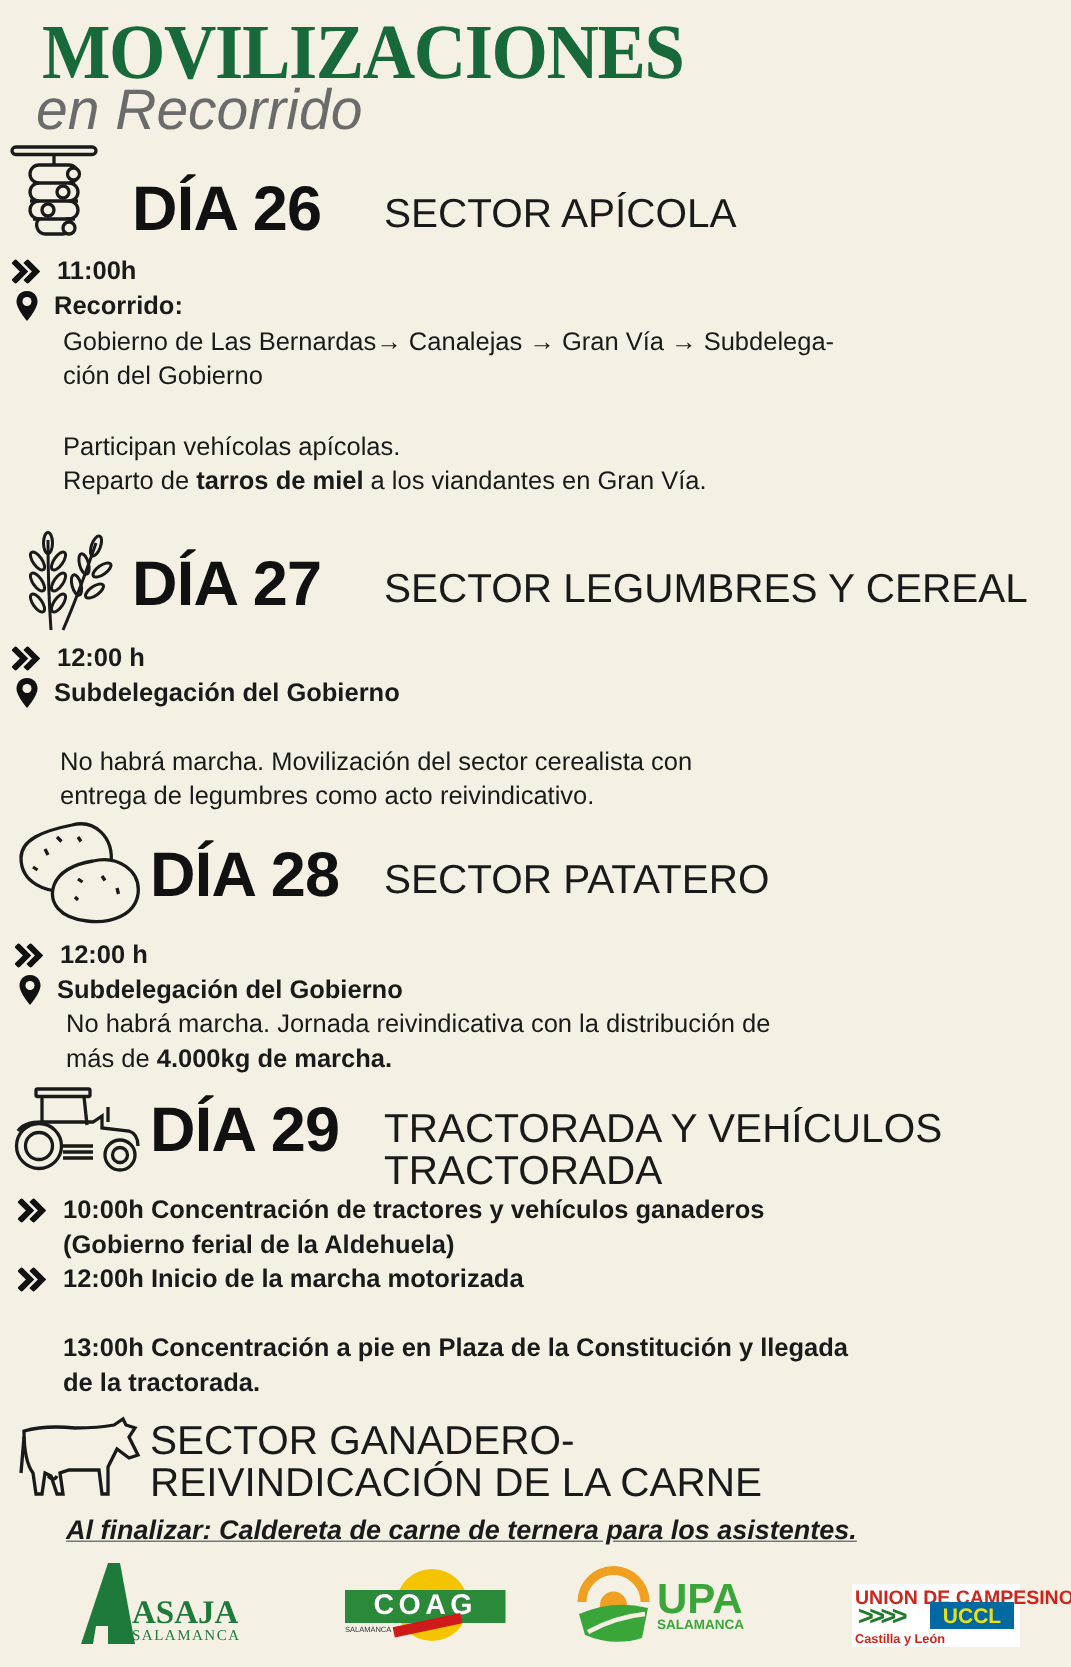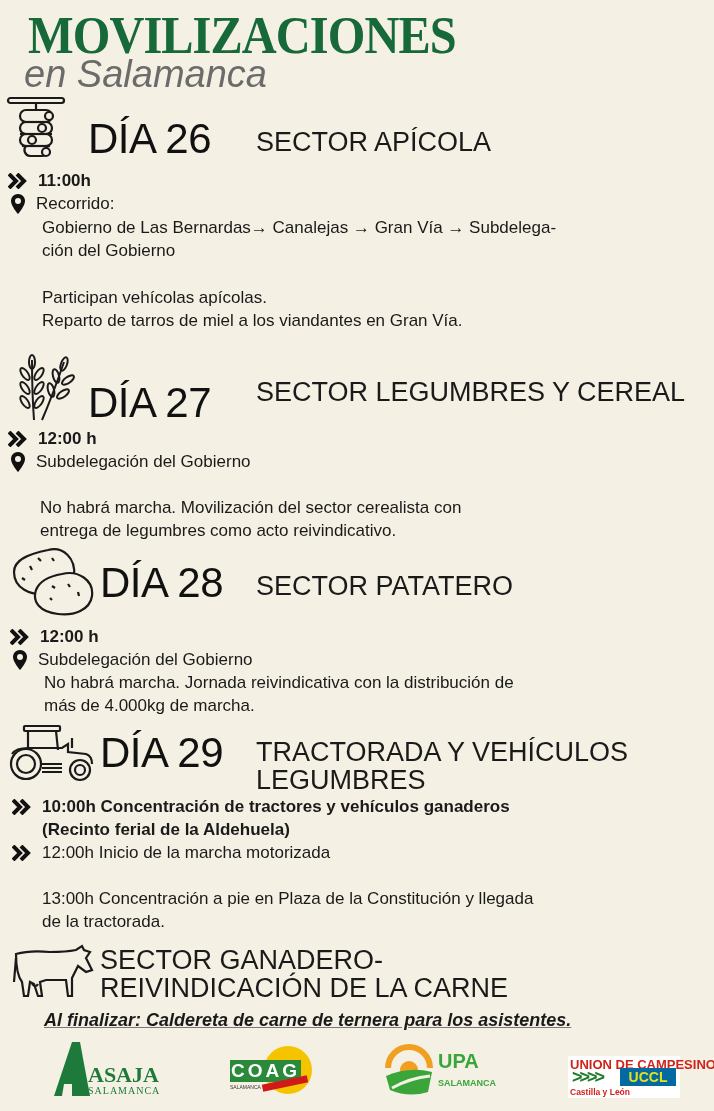--- a/index.html
+++ b/index.html
@@ -16,41 +16,41 @@
     font-family:"Liberation Serif", "DejaVu Serif", serif;
     font-weight:bold; font-size:52px; color:#17693a;
     letter-spacing:-1px; line-height:56px;
     transform:scaleX(0.93); transform-origin:left top;
   }
   .subtitle {
     left:24px; top:52px;
     font-size:38px; font-style:italic; color:#6b6b6b; line-height:44px;
   }
   .day {
-    font-weight:normal; font-size:42px; color:#111; line-height:46px;
+    font-weight:bold; font-size:42px; color:#111; line-height:46px;
     letter-spacing:-0.5px;
   }
   .sector { font-size:27px; color:#1a1a1a; line-height:28px; }
   .row { display:flex; align-items:center; font-size:17px; line-height:22px; }
   .chev { width:22px; height:16px; margin-right:8px; flex:none; }
   .pin  { width:16px; height:22px; margin-right:10px; flex:none; }
   .it { font-weight:bold; }
-  .b { font-weight:normal;text-align:right; }
+  .b { font-weight:bold;text-align:right; }
   .txt { font-size:17px; line-height:22px; }
   .note {
     left:44px; top:1010px; font-size:18px; font-style:italic; font-weight:bold;
     text-decoration:underline; text-decoration-color:#777;
   }
   .logo { top:1040px; height:60px; }
 </style>
 </head>
 <body>
 
 <div class="abs title">MOVILIZACIONES</div>
-<div class="abs subtitle">en Salamanca</div>
+<div class="abs subtitle">en Recorrido</div>
 
 <svg class="abs" style="left:6px;top:96px" width="60" height="66" viewBox="0 0 60 66" fill="none" stroke="#1a1a1a" stroke-width="2.2">
   <rect x="2" y="2" width="56" height="5" rx="2.5"></rect>
   <line x1="30" y1="7" x2="30" y2="14"></line>
   <path d="M20 14 h20 a6 6 0 0 1 0 12 a6 6 0 0 1 0 12 a6 6 0 0 1 0 12 a6 6 0 0 1 -4 10 h-12 a6 6 0 0 1 -4 -10 a6 6 0 0 1 0 -12 a6 6 0 0 1 0 -12 a6 6 0 0 1 0 -12z"></path>
   <line x1="16" y1="26" x2="44" y2="26"></line>
     <line x1="14" y1="38" x2="46" y2="38"></line>
     <line x1="16" y1="50" x2="44" y2="50"></line>
   <circle cx="43" cy="20" r="4" fill="#f5f0e4"></circle>
     <circle cx="36" cy="32" r="4" fill="#f5f0e4"></circle>
@@ -87,21 +87,21 @@
     <ellipse cx="27" cy="36" rx="3" ry="7" transform="rotate(35 27 36)"></ellipse>
   <ellipse cx="13" cy="50" rx="3" ry="7" transform="rotate(-35 13 50)"></ellipse>
     <ellipse cx="27" cy="50" rx="3" ry="7" transform="rotate(35 27 50)"></ellipse>
   <path d="M30 68 Q40 45 52 10"></path>
   <ellipse cx="52" cy="12" rx="3" ry="7" transform="rotate(20 52 12)"></ellipse>
   <ellipse cx="44" cy="24" rx="3" ry="7" transform="rotate(-15 44 24)"></ellipse>
     <ellipse cx="56" cy="28" rx="3" ry="7" transform="rotate(55 56 28)"></ellipse>
   <ellipse cx="39" cy="38" rx="3" ry="7" transform="rotate(-15 39 38)"></ellipse>
     <ellipse cx="51" cy="42" rx="3" ry="7" transform="rotate(55 51 42)"></ellipse>
 </svg>
-<div class="abs day" style="left:88px;top:380px">DÍA 27</div>
+<div class="abs day" style="left:88px;top:366px">DÍA 27</div>
 <div class="abs sector" style="left:256px;top:378px">SECTOR LEGUMBRES Y CEREAL</div>
 
 <div class="abs row" style="left:8px;top:428px">
   <svg class="chev" viewBox="0 0 22 16">
       <path d="M1 1 L8 8 L1 15 M9 1 L16 8 L9 15" stroke="#111" stroke-width="4" fill="none"></path>
     </svg>
   <span class="it">12:00 h</span>
 </div>
 <div class="abs row" style="left:10px;top:451px">
   <svg class="pin" viewBox="0 0 16 22">
@@ -144,29 +144,29 @@
   <path d="M6 30 Q10 24 22 24 L56 24 L62 20 L62 28 L80 30 Q86 32 86 40"></path>
   <line x1="66" y1="14" x2="66" y2="24"></line>
   <circle cx="20" cy="40" r="15"></circle>
     <circle cx="20" cy="40" r="9"></circle>
   <circle cx="74" cy="46" r="10"></circle>
     <circle cx="74" cy="46" r="5"></circle>
   <path d="M36 40 h20 M36 44 h20 M36 48 h20"></path>
 </svg>
 <div class="abs day" style="left:100px;top:730px">DÍA 29</div>
 <div class="abs sector" style="left:256px;top:738px">TRACTORADA Y VEHÍCULOS</div>
-<div class="abs sector" style="left:256px;top:766px">LEGUMBRES</div>
+<div class="abs sector" style="left:256px;top:766px">TRACTORADA</div>
 
 <div class="abs row" style="left:12px;top:796px">
   <svg class="chev" viewBox="0 0 22 16">
       <path d="M1 1 L8 8 L1 15 M9 1 L16 8 L9 15" stroke="#111" stroke-width="4" fill="none"></path>
     </svg>
   <span class="it">10:00h Concentración de tractores y vehículos ganaderos</span>
 </div>
-<div class="abs txt it" style="left:42px;top:819px">(Recinto ferial de la Aldehuela)</div>
+<div class="abs txt it" style="left:42px;top:819px">(Gobierno ferial de la Aldehuela)</div>
 <div class="abs row" style="left:12px;top:842px">
   <svg class="chev" viewBox="0 0 22 16">
       <path d="M1 1 L8 8 L1 15 M9 1 L16 8 L9 15" stroke="#111" stroke-width="4" fill="none"></path>
     </svg>
   <span class="b">12:00h Inicio de la marcha motorizada</span>
 </div>
 <div class="abs txt b" style="left:42px;top:888px">13:00h Concentración a pie en Plaza de la Constitución y llegada</div>
 <div class="abs txt b" style="left:42px;top:911px">de la tractorada.</div>
 
 <svg class="abs" style="left:10px;top:944px" width="86" height="56" viewBox="0 0 86 56" fill="none" stroke="#1a1a1a" stroke-width="2.2">
@@ -182,33 +182,33 @@
   <svg width="118" height="60" viewBox="0 0 118 60">
     <path d="M4 56 L22 2 L30 2 L30 56 L22 56 L22 44 L14 44 L12 56Z" fill="#1e7a3a"></path>
     <path d="M30 2 L40 56 L30 56Z" fill="#1e7a3a"></path>
   </svg>
   <span class="abs" style="left:38px;top:22px;font-family:'Liberation Serif',serif;font-weight:bold;font-size:22px;color:#1e7a3a">ASAJA</span>
   <span class="abs" style="left:38px;top:45px;font-family:'Liberation Serif',serif;font-size:10px;color:#1e7a3a;letter-spacing:1px">SALAMANCA</span>
 </div>
 
 <div class="abs logo" style="left:226px;width:90px">
   <div class="abs" style="left:38px;top:6px;width:48px;height:48px;border-radius:50%;background:#f5c400"></div>
-  <div class="abs" style="left:4px;top:20px;font-weight:bold;font-size:19px;color:#fff;background:#2a8a3a;padding:0 1px;letter-spacing:3px;line-height:22px">COAG</div>
+  <div class="abs" style="left:4px;top:20px;font-weight:bold;font-size:19px;color:#fff;background:#2a8a3a;padding:0 19px;letter-spacing:3px;line-height:22px">COAG</div>
   <div class="abs" style="left:4px;top:44px;font-size:5px;color:#333">SALAMANCA</div>
   <div class="abs" style="left:36px;top:40px;width:46px;height:7px;background:#d01a1a;transform:rotate(-12deg)"></div>
 </div>
 
 <div class="abs logo" style="left:384px;width:120px">
   <svg class="abs" style="left:0;top:2px" width="50" height="54" viewBox="0 0 50 54">
     <path d="M4 26 A21 21 0 0 1 46 26" stroke="#f0a020" stroke-width="6" fill="none"></path>
     <circle cx="25" cy="28" r="9" fill="#f0a020"></circle>
     <path d="M2 34 Q25 24 48 30 L44 50 Q25 56 6 48Z" fill="#3aa63a"></path>
     <path d="M8 46 Q26 36 46 34" stroke="#f5f0e4" stroke-width="3" fill="none"></path>
   </svg>
-  <span class="abs" style="left:54px;top:10px;font-weight:bold;font-size:20px;color:#3aa63a">UPA</span>
+  <span class="abs" style="left:54px;top:10px;font-weight:bold;font-size:28px;color:#3aa63a">UPA</span>
   <span class="abs" style="left:54px;top:38px;font-weight:bold;font-size:9px;color:#3aa63a">SALAMANCA</span>
 </div>
 
 <div class="abs logo" style="left:568px;width:112px;top:1056px;height:42px;background:#fff">
   <div class="abs" style="left:2px;top:1px;font-weight:bold;font-size:13px;color:#d0241a;white-space:nowrap">UNION DE CAMPESINOS</div>
   <div class="abs" style="left:4px;top:12px;font-weight:bold;font-size:18px;color:#1f7a2a;letter-spacing:-3px;line-height:18px">&gt;&gt;&gt;&gt;</div>
   <div class="abs" style="left:52px;top:12px;width:56px;height:18px;background:#0369a1;color:#e6e21a;font-weight:bold;font-size:14px;text-align:center;line-height:18px">UCCL</div>
   <div class="abs" style="left:2px;top:31px;font-weight:bold;font-size:8.5px;color:#d0241a;white-space:nowrap">Castilla y León</div>
 </div>
 

